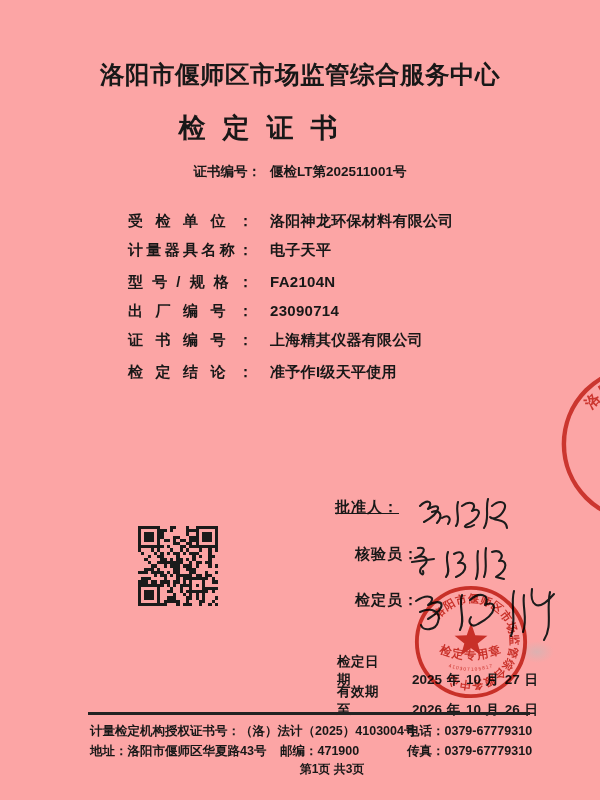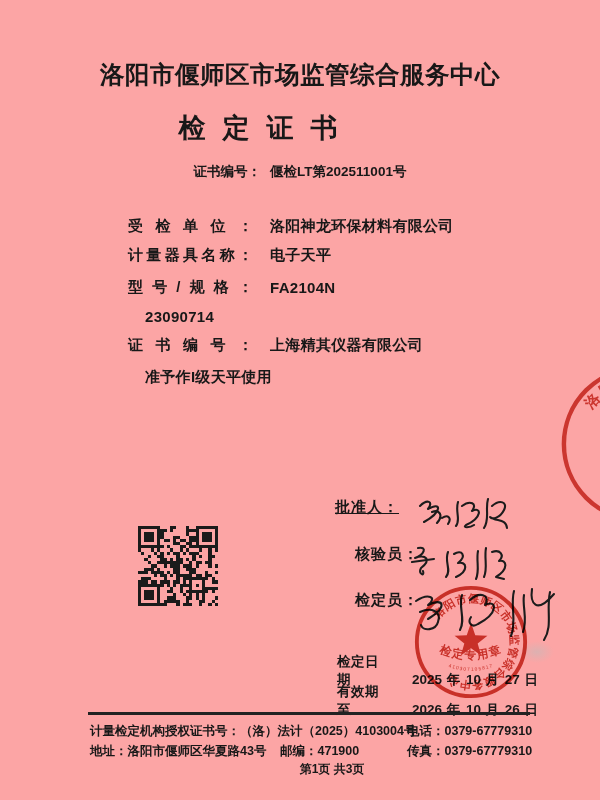--- a/index.html
+++ b/index.html
@@ -15,21 +15,21 @@
   .doc-title{
     position:absolute;top:110px;left:0;width:516px;text-align:center;
     font-size:27px;font-weight:bold;letter-spacing:17px;text-indent:17px;
   }
   .cert-line{
     position:absolute;top:163px;left:0;width:600px;text-align:center;
     font-size:13.5px;font-weight:bold;
   }
   .cert-line .val{margin-left:9px;}
   .fields{position:absolute;left:128px;top:212px;width:420px;}
-  .frow{display:flex;align-items:center;height:29px;font-size:15px;font-weight:bold;}
+  .frow{display:flex;align-items:flex-start;height:29px;font-size:15px;font-weight:bold;}
   .frow:nth-child(3),.frow:nth-child(6){margin-top:3px;}
   .flabel{display:inline-block;width:125px;text-align:justify;text-align-last:justify;flex:0 0 125px;}
   .fvalue{margin-left:17px;white-space:nowrap;letter-spacing:.3px;}
   .sig-label{position:absolute;font-size:15px;font-weight:bold;letter-spacing:1px;}
   .sig-svg{position:absolute;}
   .sig-svg path{stroke:#1c1c1c;stroke-width:2.1;fill:none;stroke-linecap:round;stroke-linejoin:round;}
   .qr{position:absolute;left:137px;top:526px;width:82px;height:80px;}
   .date-row{position:absolute;font-size:13.5px;font-weight:bold;}
   .date-row .dlabel{display:inline-block;width:54px;letter-spacing:.5px;}
   .date-row .dvalue{display:inline-block;width:126px;margin-left:21px;text-align:justify;text-align-last:justify;}
@@ -61,27 +61,29 @@
     </div>
     <div class="frow">
       <span class="flabel">计量器具名称：</span>
       <span class="fvalue">电子天平</span>
     </div>
     <div class="frow">
       <span class="flabel">型号/规格：</span>
       <span class="fvalue">FA2104N</span>
     </div>
     <div class="frow">
+      <span class="flabel">出厂编号：</span>
       <span class="fvalue">23090714</span>
     </div>
     <div class="frow">
       <span class="flabel">证书编号：</span>
       <span class="fvalue">上海精其仪器有限公司</span>
     </div>
     <div class="frow">
+      <span class="flabel">检定结论：</span>
       <span class="fvalue">准予作I级天平使用</span>
     </div>
   </div>
 
   <div class="qr">
     <svg id="qrsvg" width="82" height="80" viewBox="0 0 25 25" shape-rendering="crispEdges">
         <rect x="0" y="0" width="1" height="1" fill="#1b1b1b"></rect>
         <rect x="1" y="0" width="1" height="1" fill="#1b1b1b"></rect>
         <rect x="2" y="0" width="1" height="1" fill="#1b1b1b"></rect>
         <rect x="3" y="0" width="1" height="1" fill="#1b1b1b"></rect>

